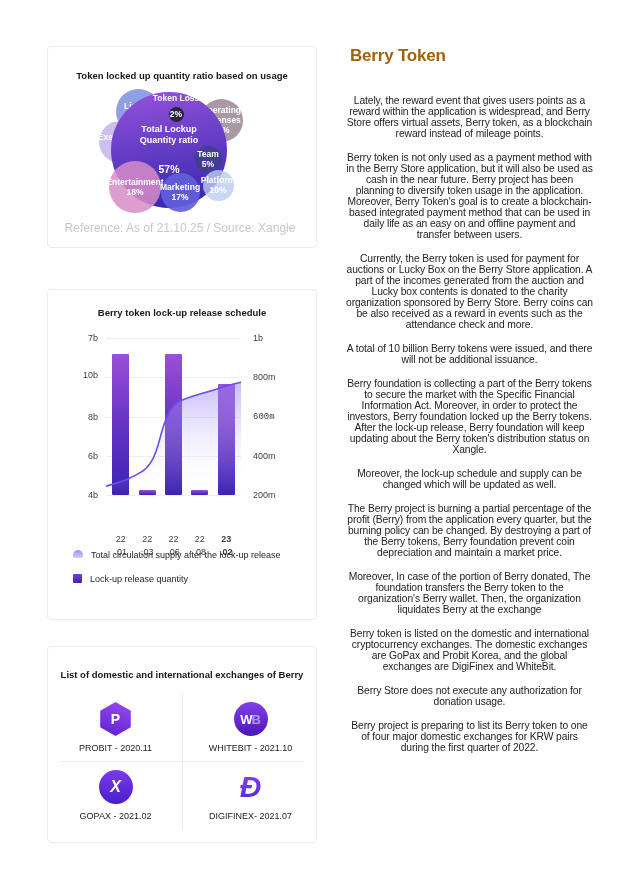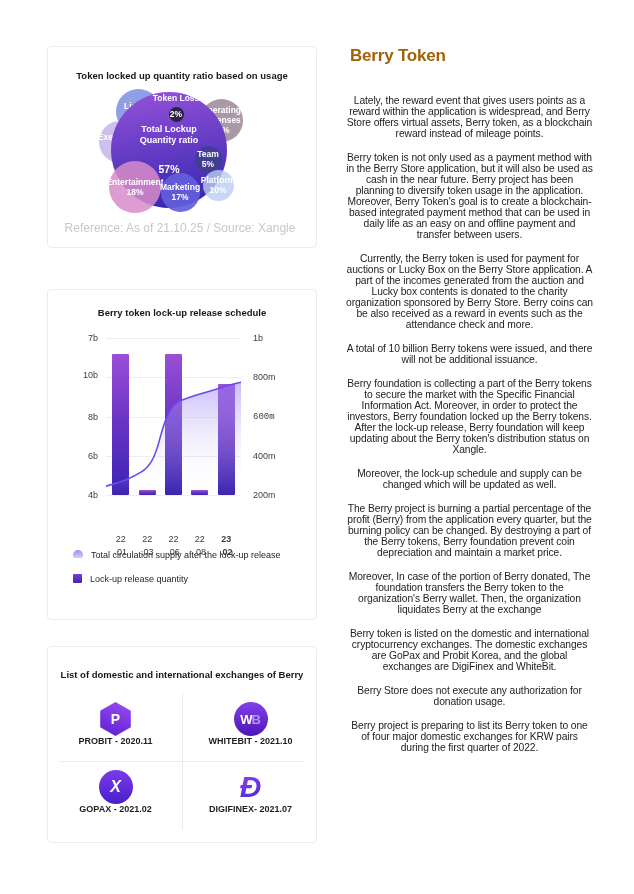--- a/index.html
+++ b/index.html
@@ -51,21 +51,21 @@
                background:linear-gradient(180deg,#a78bf5,#d8ccfa);}
   .marker-bar{width:9px;height:9px;border-radius:1px;
               background:linear-gradient(180deg,#7b3fd0,#4620b8);}
 
   
   .exchange-grid{position:absolute;left:0;top:46px;width:270px;height:140px;
                  display:grid;grid-template-columns:1fr 1fr;grid-template-rows:68px 68px;}
   .v-divider{position:absolute;left:50%;top:46px;height:137px;width:1px;background:#e9e9ee;}
   .h-divider{position:absolute;top:114px;left:12px;right:12px;height:1px;background:#e9e9ee;}
   .exchange-cell{display:flex;flex-direction:column;align-items:center;padding-top:9px;}
-  .exchange-label{font-size:9px;font-weight:700;color:#1d1d22;white-space:nowrap;}
+  .exchange-label{margin-top:7px;font-size:9px;font-weight:400;color:#1d1d22;white-space:nowrap;}
   .icon-box{width:34px;height:34px;display:flex;align-items:center;justify-content:center;}
   .hex{width:34px;height:34px;display:flex;align-items:center;justify-content:center;
        clip-path:polygon(50% 0%,95% 26%,95% 74%,50% 100%,5% 74%,5% 26%);
        background:linear-gradient(200deg,#9a4df2 0%,#5c1fd1 100%);}
   .hex span{color:#fff;font-size:14px;font-weight:700;}
   .circle-icon{width:34px;height:34px;border-radius:50%;display:flex;align-items:center;
        justify-content:center;background:linear-gradient(180deg,#8340ea 0%,#4c16b8 100%);}
   .circle-icon .w{color:#fff;font-size:13px;font-weight:700;letter-spacing:-1px;}
   .circle-icon .b{color:#b493f0;font-size:13px;font-weight:700;}
   .circle-icon .x{color:#fff;font-size:16px;font-weight:700;font-style:italic;}

